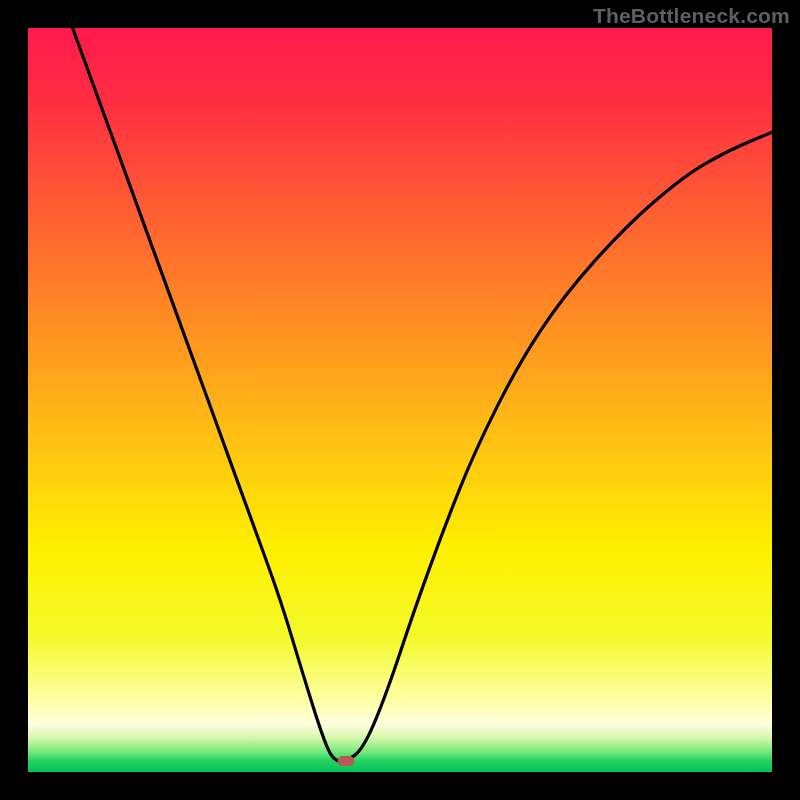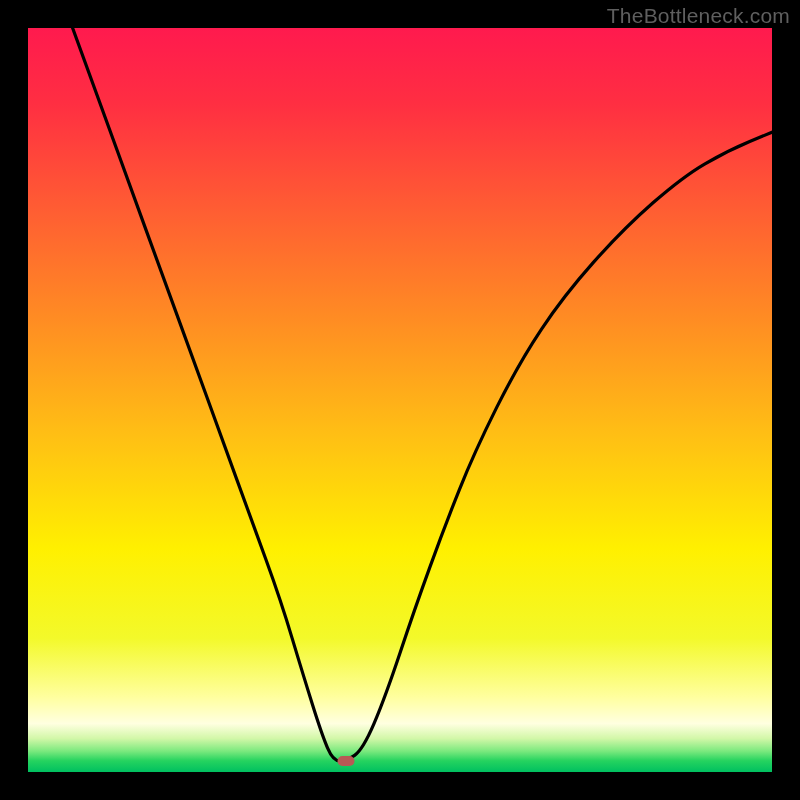--- a/index.html
+++ b/index.html
@@ -25,21 +25,21 @@
     top: 0;
     width: 744px;
     height: 744px;
   }
   .watermark {
     position: absolute;
     top: 4px;
     right: 10px;
     color: #5f5f5f;
     font-size: 21px;
-    font-weight: 400;
+    font-weight: 700;
     letter-spacing: 0.2px;
   }
   svg.curve {
     position: absolute;
     left: 0;
     top: 0;
     width: 744px;
     height: 744px;
   }
   .marker {

